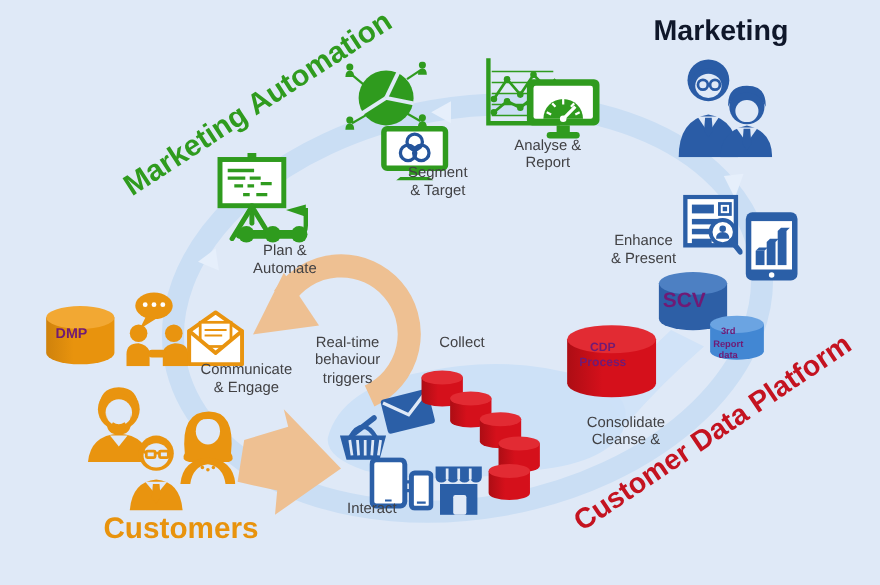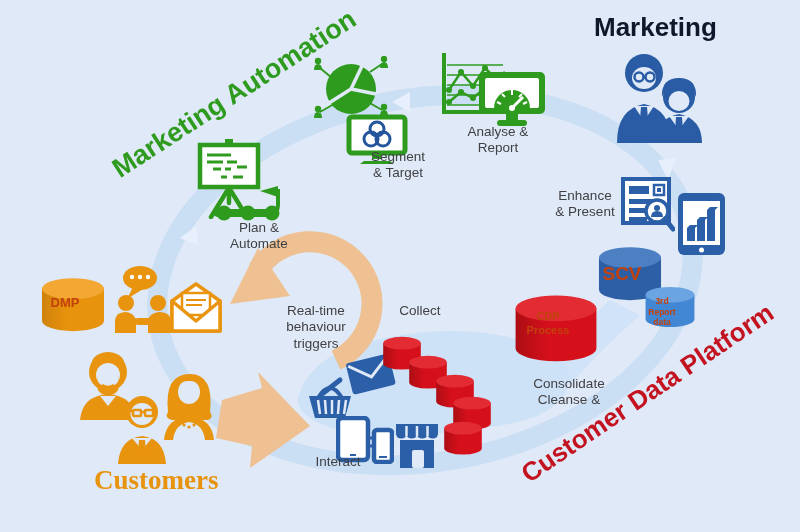--- a/index.html
+++ b/index.html
@@ -12,26 +12,26 @@
   .icon{position:absolute;}
   .icon svg{display:block;width:100%;height:100%;}
   .label{
     position:absolute;text-align:center;color:#414144;
     font-size:13.5px;line-height:1.22;font-weight:400;
   }
   .title{position:absolute;font-weight:700;white-space:nowrap;}
   .cyl{position:absolute;}
   .cyl svg{display:block;width:100%;height:100%;}
   .cyl .cyl-label{
-    position:absolute;left:0;right:16px;text-align:center;color:#c2410c;font-weight:700;
+    position:absolute;left:0;right:16px;text-align:center;color:#701a75;font-weight:700;
   }
   #t-ma{left:115px;top:156px;height:30px;font-size:27px;color:#2f9b1e;
         transform:rotate(-33deg);transform-origin:0 50%;}
   #t-mk{left:594px;top:12px;font-size:26px;color:#0f172a;}
-  #t-cu{left:94px;top:465px;font-size:27px;color:#e8930d;font-family:Liberation Serif, serif;}
+  #t-cu{left:94px;top:465px;font-size:27px;color:#e8930d;}
   #t-cdp{left:524px;top:461px;height:30px;font-size:26px;color:#c41320;
          transform:rotate(-34deg);transform-origin:0 50%;}
 </style>
 </head>
 <body>
 
 <div class="stage">
 
   <svg class="abs" width="800" height="532" viewBox="0 0 800 532">
     <defs>
@@ -401,23 +401,27 @@
     <div>Report</div>
   </div>
   <div class="label" style="left:357px;top:149px;width:82px">
     <div>Segment</div>
     <div>&amp; Target</div>
   </div>
   <div class="label" style="left:216px;top:220px;width:86px">
     <div>Plan &amp;</div>
     <div>Automate</div>
   </div>
-  <div class="label" style="left:542px;top:188px;width:86px">
+  <div class="label" style="left:542px;top:211px;width:86px">
     <div>Enhance</div>
     <div>&amp; Present</div>
+  </div>
+  <div class="label" style="left:170px;top:328px;width:108px">
+    <div>Communicate</div>
+    <div>&amp; Engage</div>
   </div>
   <div class="label" style="left:264px;top:303px;width:104px">
     <div>Real-time</div>
     <div>behaviour</div>
     <div>triggers</div>
   </div>
   <div class="label" style="left:388px;top:303px;width:64px">Collect</div>
   <div class="label" style="left:516px;top:376px;width:106px">
     <div>Consolidate</div>
     <div>Cleanse &amp;</div>

